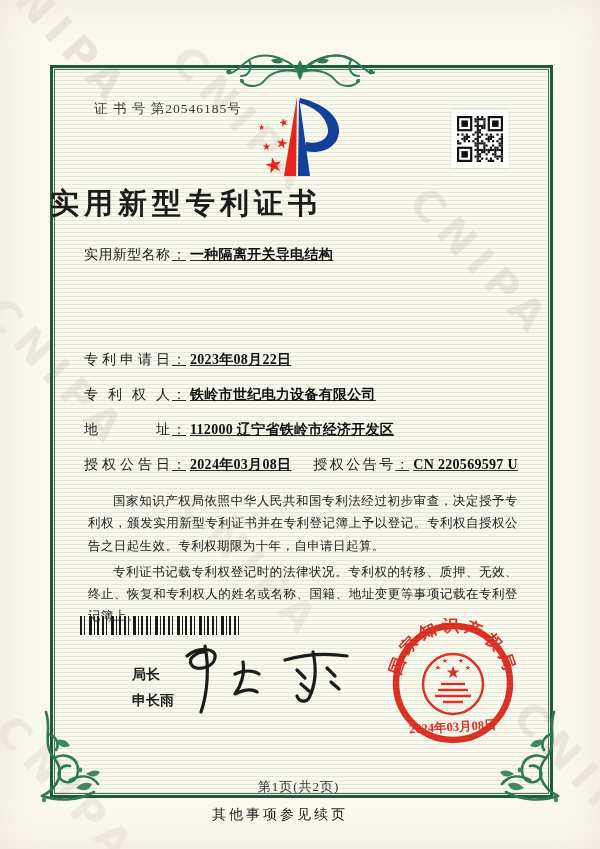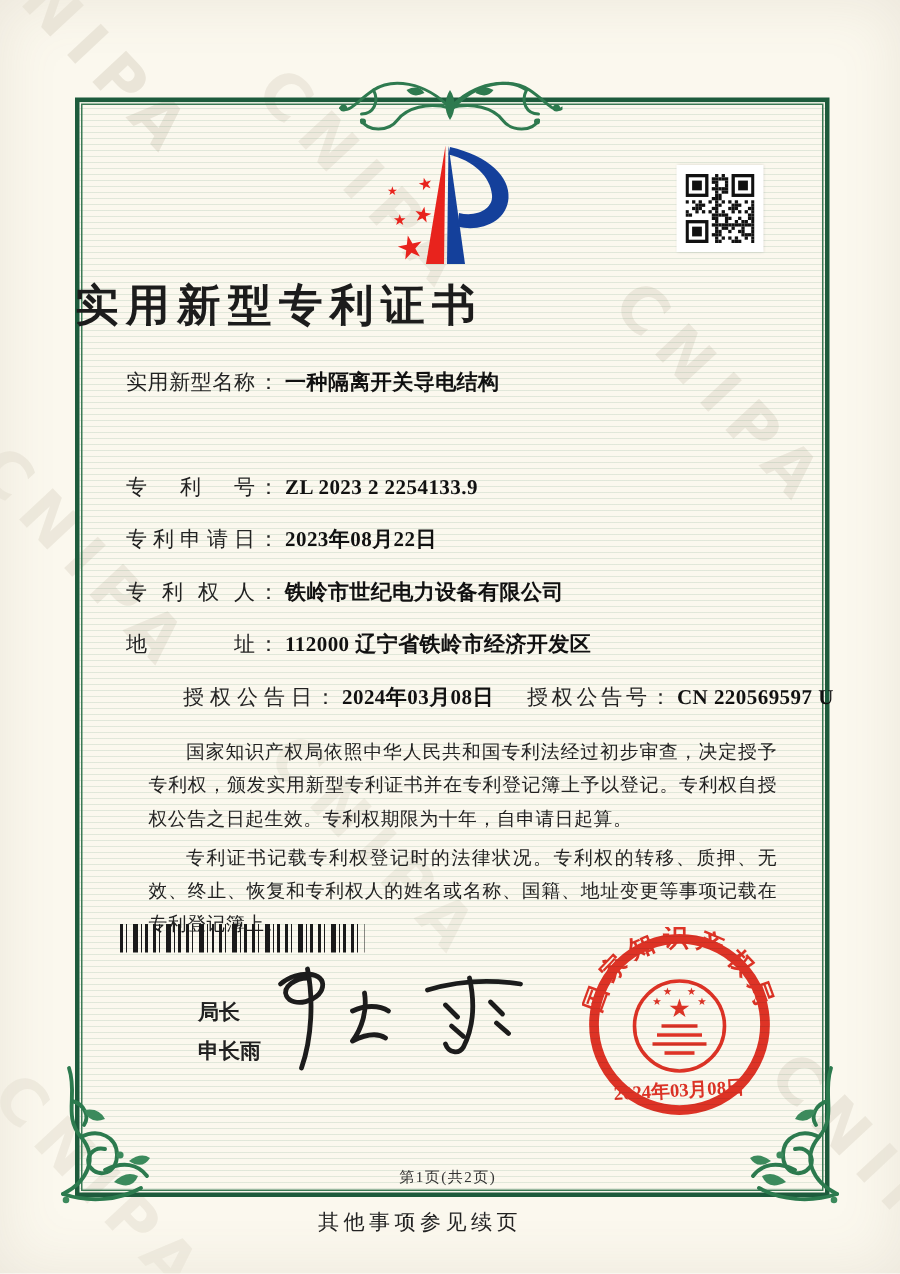--- a/index.html
+++ b/index.html
@@ -50,37 +50,37 @@
     width:58px; height:58px; background:#fff;
     display:flex; align-items:center; justify-content:center;
     box-shadow:0 0 2px rgba(0,0,0,0.15);
   }
   .title{
     position:absolute; z-index:2; left:50px; width:497px; top:184px;
     font-size:29px; font-weight:bold;
     letter-spacing:5px; color:#1c1c1c;
   }
   
-  .row{position:absolute; z-index:2; left:84px; width:440px; font-size:14px; white-space:nowrap;}
+  .row{position:absolute; z-index:2; left:84px; width:440px; font-size:14px; white-space:nowrap;text-decoration:underline;}
   .row .lab{
     display:inline-block; width:86px; vertical-align:bottom;
     text-align:justify; text-align-last:justify; color:#222;
   }
   .row .colon{padding:0 4px 0 2px; color:#222;}
   .row .val{font-weight:bold; color:#111; letter-spacing:.3px;}
   .r0{top:246px;} .r1{top:281px;} .r2{top:316px;} .r3{top:351px;}
-  .r4{top:386px;} .r5{top:421px;} .r6{top:456px;margin-left:38px;}
+  .r4{top:386px;} .r5{top:421px;} .r6{top:456px;}
   .pair2{margin-left:22px;}
   .pair2 .lab{width:80px;}
   
   .body-text{
     position:absolute; z-index:2; left:84px; top:490px; width:434px;
     font-size:12.5px; line-height:1.78; text-align:justify; color:#222;
   }
-  .body-text p{margin:0 0 4px 15px; text-indent:2em; letter-spacing:.4px;}
+  .body-text p{margin:0 0 4px 4px; text-indent:2em; letter-spacing:.4px;}
   
   .barcode{
     position:absolute; z-index:2; left:80px; top:616px; width:163px; height:19px;
     background:repeating-linear-gradient(90deg,
       #1a1a1a 0px,#1a1a1a 2px, transparent 2px,transparent 4px,
       #1a1a1a 4px,#1a1a1a 5px, transparent 5px,transparent 9px,
       #1a1a1a 9px,#1a1a1a 12px, transparent 12px,transparent 14px,
       #1a1a1a 14px,#1a1a1a 15px, transparent 15px,transparent 17px,
       #1a1a1a 17px,#1a1a1a 19px, transparent 19px,transparent 22px);
   }
@@ -90,21 +90,21 @@
     font-family:"Liberation Sans","DejaVu Sans",sans-serif;
     font-size:14px; font-weight:600; color:#222;margin-left:48px;
   }
   .sig-title{top:666px;} .sig-name{top:692px;}
   .sig-hand{position:absolute; z-index:2; left:165px; top:640px;}
   
   .seal{position:absolute; z-index:4; left:388px; top:618px; mix-blend-mode:multiply; opacity:.93;}
   
   .page-info{
     position:absolute; z-index:2; left:50px; width:497px; top:778px;
-    text-align:center; font-size:10px; color:#333; letter-spacing:1px;
+    text-align:center; font-size:13px; color:#333; letter-spacing:1px;
   }
   .continuation{
     position:absolute; z-index:2; left:40px; width:480px; top:806px;
     text-align:center; font-size:14px; color:#222; letter-spacing:3px;
   }
 </style>
 </head>
 <body>
 
 <div class="page">
@@ -168,20 +168,24 @@
     </g>
     <g fill="#3c8a5c">
       <path d="M22,30 q10,-2 14,6 q-10,4 -14,-6 Z"></path>
       <path d="M42,78 q8,-8 16,-4 q-4,10 -16,4 Z"></path>
       <path d="M52,64 q8,-6 14,-2 q-5,8 -14,2 Z"></path>
       <circle cx="46" cy="60" r="2.4"></circle>
       <circle cx="10" cy="90" r="2.2"></circle>
     </g>
   </svg>
 
+  <div class="cert-no">
+    <span>证 书 号</span>
+    <span>第20546185号</span>
+  </div>
 
   <svg class="logo" width="100" height="92" viewBox="0 0 100 92">
     <polygon points="47,5 34,84 46,84" fill="#e8231d"></polygon>
     <polygon points="49,5 48,84 60,84" fill="#14409b"></polygon>
     <path d="M50,6 C76,12 90,26 89,40 C88,56 70,63 55,59 L56,50 C68,53 79,47 78,38 C77,26 66,15 49,11 Z" fill="#14409b"></path>
     <g fill="#e8231d" font-family="DejaVu Sans, sans-serif">
       <text x="14" y="80" font-size="21" transform="rotate(-12 24 72)">★</text>
       <text x="26" y="56" font-size="14" transform="rotate(10 33 50)">★</text>
       <text x="12" y="58" font-size="10">★</text>
       <text x="28" y="34" font-size="11" transform="rotate(-14 34 28)">★</text>
@@ -339,23 +343,20 @@
         <rect x="4.4" y="35.1" width="6.5" height="6.5"></rect>
       </g>
     </svg>
   </div>
 
   <div class="title">实用新型专利证书</div>
 
   <div class="row r0">
     <span class="lab">实用新型名称</span><span class="colon">：</span><span class="val">一种隔离开关导电结构</span>
   </div>
-  <div class="row r2">
-    <span class="lab">专利号</span><span class="colon">：</span><span class="val">ZL 2023 2 2254133.9</span>
-  </div>
   <div class="row r3">
     <span class="lab">专利申请日</span><span class="colon">：</span><span class="val">2023年08月22日</span>
   </div>
   <div class="row r4">
     <span class="lab">专利权人</span><span class="colon">：</span><span class="val">铁岭市世纪电力设备有限公司</span>
   </div>
   <div class="row r5">
     <span class="lab">地址</span><span class="colon">：</span><span class="val">112000 辽宁省铁岭市经济开发区</span>
   </div>
   <div class="row r6">

